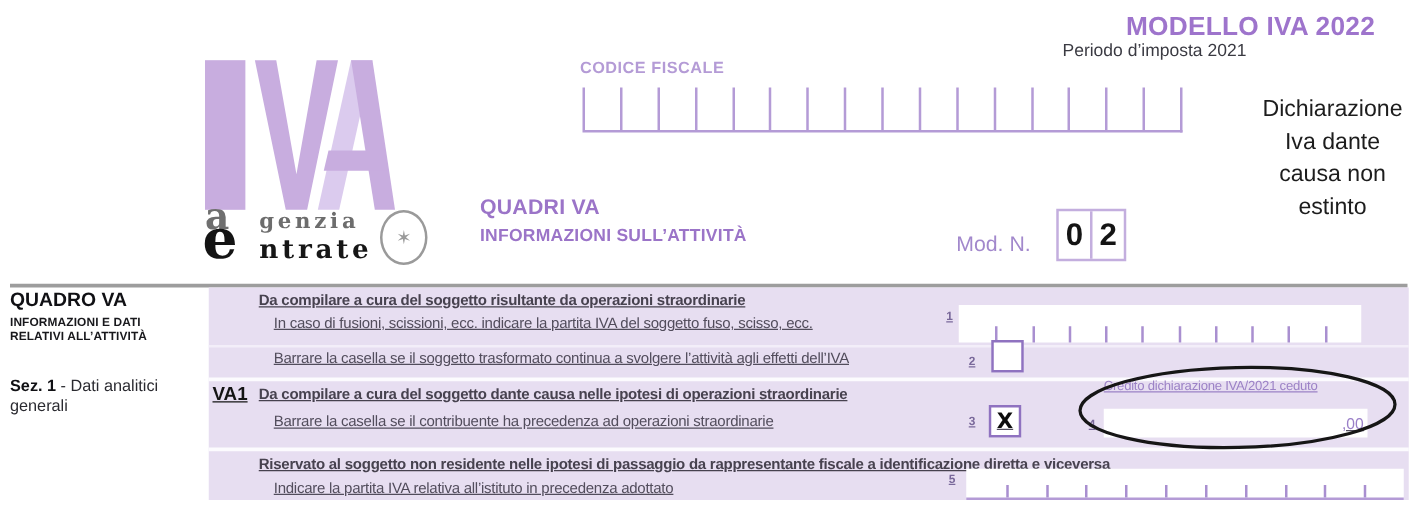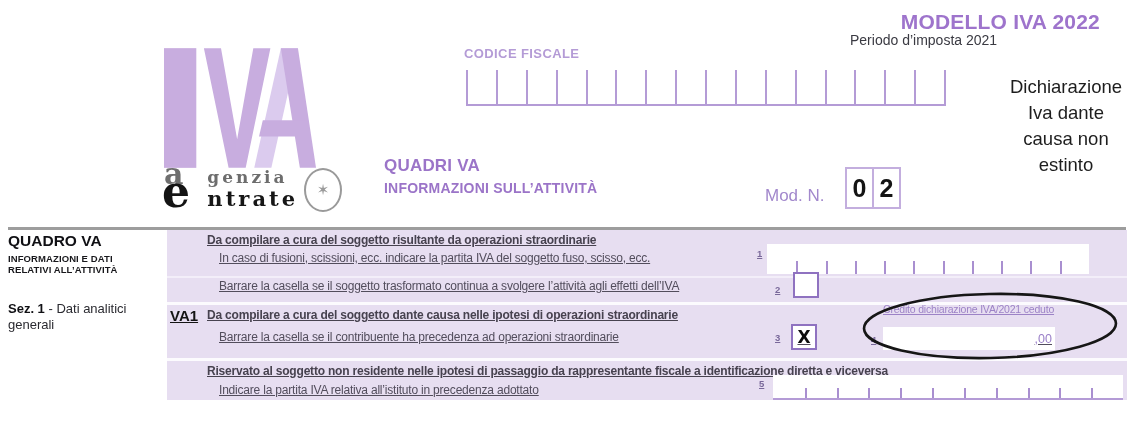--- a/index.html
+++ b/index.html
@@ -53,21 +53,21 @@
   .panel .abs{position:absolute;text-decoration:underline;}
   .hline{height:2.5px;background:#fcfbfe;left:0;width:960px;}
   .hline.thin{height:2px;background:#f3eef9;}
   .hdr{font-weight:bold;font-size:12px;color:#47424f;letter-spacing:-0.2px;white-space:nowrap;}
   .row-text{font-size:12px;color:#524d5c;letter-spacing:-0.2px;white-space:nowrap;margin-left:12px;}
   .fnum{font-size:9.5px;font-weight:bold;color:#79689a;}
   .checkbox{width:26px;height:26px;background:#fff;border:2px solid #8f72c0;box-sizing:border-box;
             display:flex;align-items:center;justify-content:center;}
   .xmark{font-weight:bold;font-size:17px;color:#0c0c0c;font-family:"DejaVu Sans",sans-serif;}
   .credito-label{font-size:10.5px;color:#9c82c6;letter-spacing:-0.2px;white-space:nowrap;}
-  .credito-field{width:172px;height:23px;background:#fff;display:flex;align-items:center;justify-content:flex-end;}
+  .credito-field{width:211px;height:23px;background:#fff;display:flex;align-items:center;justify-content:flex-end;}
   .credito-suffix{font-size:12.5px;color:#9a7fc8;padding-right:3px;}
   .ellipse-svg{left:860px;top:291px;width:260px;height:70px;transform:rotate(-1.2deg);pointer-events:none;}
   .comb5{border-bottom:2px solid #b49bd6;box-sizing:border-box;}
 </style>
 </head>
 <body>
 
 <div class="page">
 
   <svg class="abs iva-logo" viewBox="0 0 160 126">

